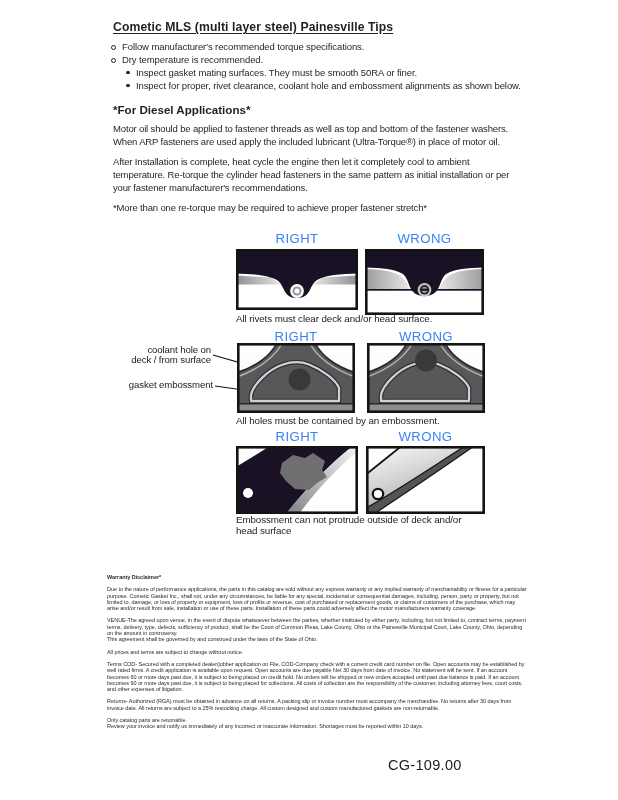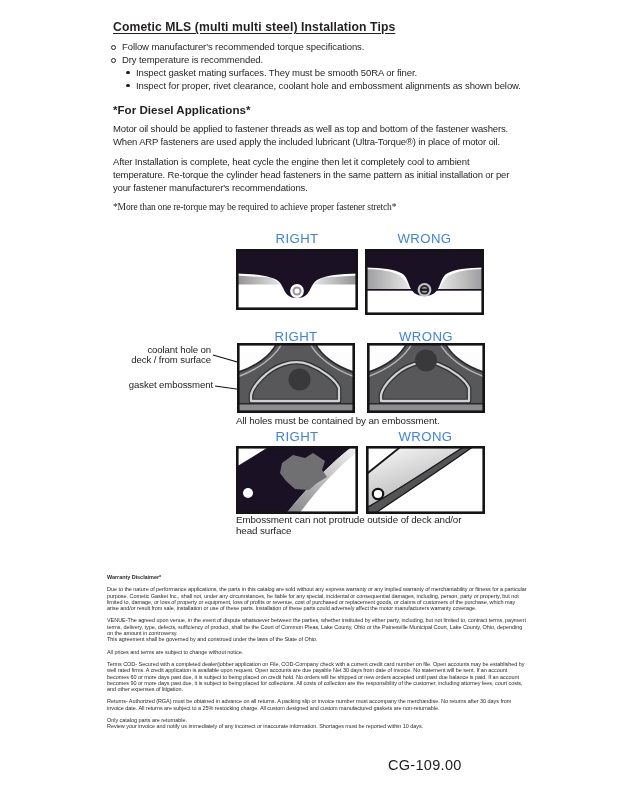--- a/index.html
+++ b/index.html
@@ -30,21 +30,21 @@
   .legal p{margin:0 0 6px 0;}
   .legal p.tight{margin:0;}
   .footer-code{position:absolute;left:388px;top:757px;font-size:14.5px;letter-spacing:.3px;color:#1c1c1e;}
 </style>
 </head>
 <body>
 
 <div class="abs" style="left:0;top:0;width:618px;height:800px;">
 
   <div class="content">
-    <div class="title">Cometic MLS (multi multi steel) Installation Tips</div>
+    <div class="title">Cometic MLS (multi layer steel) Painesville Tips</div>
 
     <div class="tips">
       <div class="tip">
         <span class="mk-o"></span>
         <span>Follow manufacturer's recommended torque specifications.</span>
       </div>
       <div class="tip">
         <span class="mk-o"></span>
         <span>Dry temperature is recommended.</span>
       </div>
@@ -54,21 +54,21 @@
       </div>
       <div class="tip sub">
         <span class="mk-f"></span>
         <span>Inspect for proper, rivet clearance, coolant hole and embossment alignments as shown below.</span>
       </div>
     </div>
 
     <div class="diesel-h">*For Diesel Applications*</div>
     <p class="para">Motor oil should be applied to fastener threads as well as top and bottom of the fastener washers. When ARP fasteners are used apply the included lubricant (Ultra-Torque®) in place of motor oil.</p>
     <p class="para">After Installation is complete, heat cycle the engine then let it completely cool to ambient temperature. Re-torque the cylinder head fasteners in the same pattern as initial installation or per your fastener manufacturer's recommendations.</p>
-    <p class="para" style="margin-top:3px;font-family:Liberation Serif, serif;">*More than one re-torque may be required to achieve proper fastener stretch*</p>
+    <p class="para" style="margin-top:3px;">*More than one re-torque may be required to achieve proper fastener stretch*</p>
   </div>
 
   <div class="fig-label" style="left:236px;top:231px;width:122px;">RIGHT</div>
   <div class="fig-label" style="left:365px;top:231px;width:119px;">WRONG</div>
 
   <div class="fig-box" style="left:236px;top:249px;">
     <svg width="122" height="61" viewBox="0 0 122 61">
       <defs>
         <linearGradient id="g1l" x1="0" y1="0" x2="1" y2="0">
           <stop offset="0" stop-color="#8f8f91"></stop>
@@ -112,20 +112,21 @@
       <g>
         <circle cx="59.5" cy="40.8" r="6.9" fill="#c6c6c8"></circle>
         <circle cx="59.5" cy="40.8" r="4.8" fill="#2a2a2e"></circle>
         <circle cx="59.5" cy="40.8" r="2.9" fill="#aaaaac"></circle>
         <rect x="55.8" y="39.6" width="7.4" height="2.3" fill="#1a1a1c"></rect>
       </g>
       <rect x="1.3" y="1.3" width="116.4" height="63.4" fill="none" stroke="#141414" stroke-width="2.6"></rect>
     </svg>
   </div>
 
+  <div class="fig-caption" style="left:236px;top:313px;width:260px;">All rivets must clear deck and/or head surface.</div>
 
   <div class="fig-label" style="left:237px;top:329px;width:118px;">RIGHT</div>
   <div class="fig-label" style="left:367px;top:329px;width:118px;">WRONG</div>
 
   <div class="callout" style="left:95px;top:345px;width:116px;">
     <span>coolant hole on</span><br>
     <span>deck / from surface</span>
   </div>
   <div class="callout" style="left:95px;top:380px;width:118px;">
     <span>gasket embossment</span>

